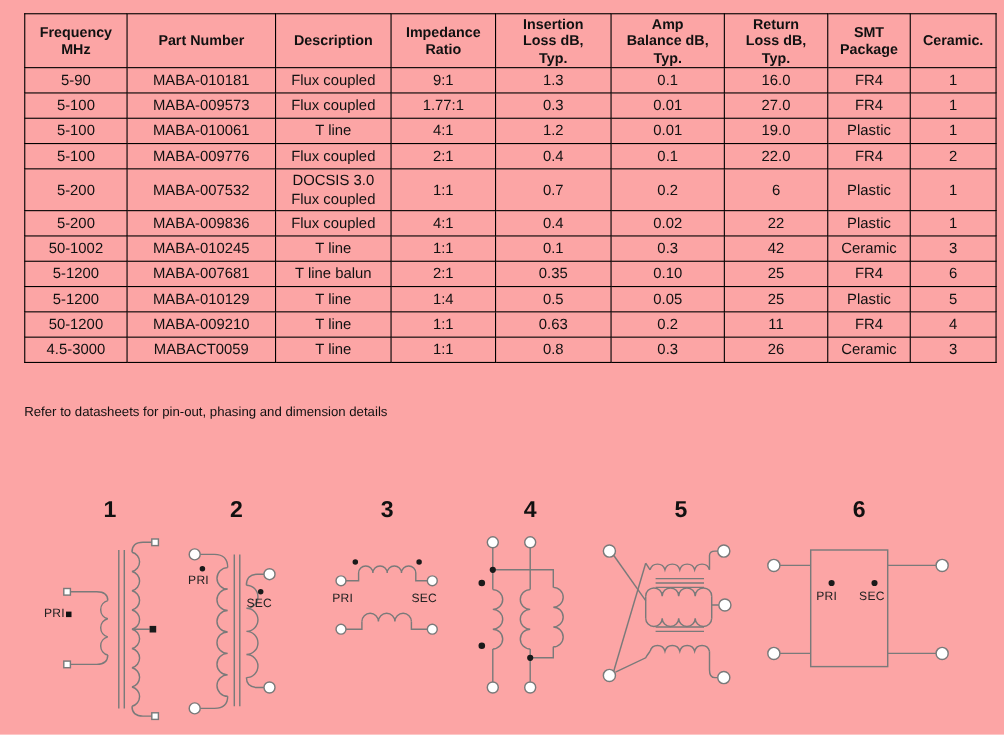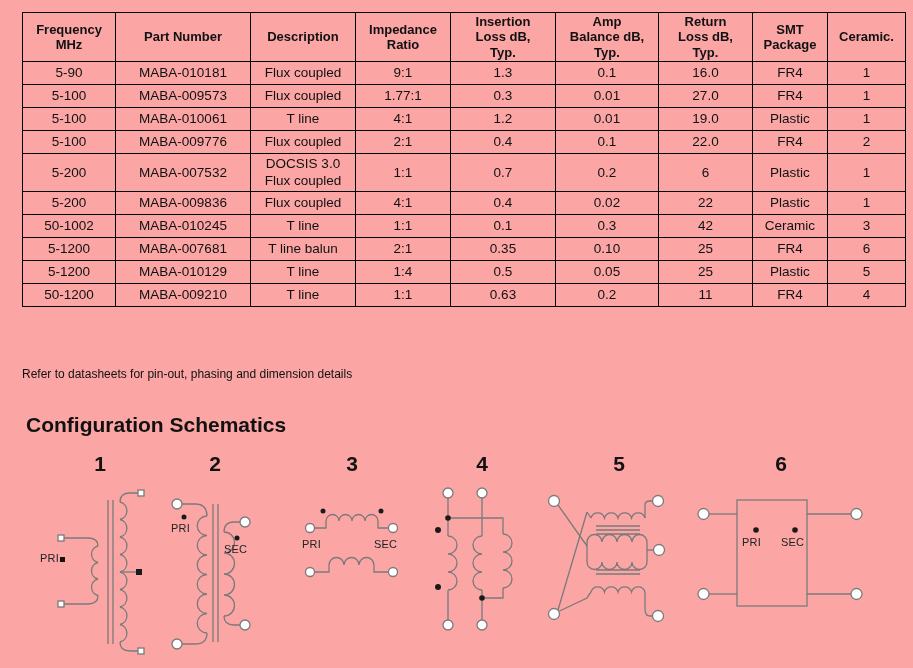--- a/index.html
+++ b/index.html
@@ -190,27 +190,37 @@
             <td>50-1200</td>
             <td>MABA-009210</td>
             <td>T line</td>
             <td>1:1</td>
             <td>0.63</td>
             <td>0.2</td>
             <td>11</td>
             <td>FR4</td>
             <td>4</td>
           </tr>
+          <tr>
+            <td>4.5-3000</td>
+            <td>MABACT0059</td>
+            <td>T line</td>
+            <td>1:1</td>
+            <td>0.8</td>
+            <td>0.3</td>
+            <td>26</td>
+            <td>Ceramic</td>
+            <td>3</td>
+          </tr>
         </tbody>
     </table>
   </div>
 
   <div class="note">Refer to datasheets for pin-out, phasing and dimension details</div>
 
-  <div class="section-title">Configuration Schematics</div>
 
   <div class="fig" id="fig1">
     <div class="num">1</div>
     <svg width="124" height="182" viewBox="0 0 124 182">
       <g class="drw">
         <path d="M70,14 V158"></path>
           <path d="M75,14 V158"></path>
         <path d="M82,16 a9,9 0 0 1 0,17.5 a9,9 0 0 1 0,17.5 a9,9 0 0 1 0,17.5 a9,9 0 0 1 0,17.5 a9,9 0 0 1 0,17.5 a9,9 0 0 1 0,17.5 a9,9 0 0 1 0,17.5 a9,9 0 0 1 0,17.5"></path>
         <path d="M82,16 Q82,7 92,7 H100"></path>
         <path d="M82,156 Q82,165 92,165 H100"></path>

